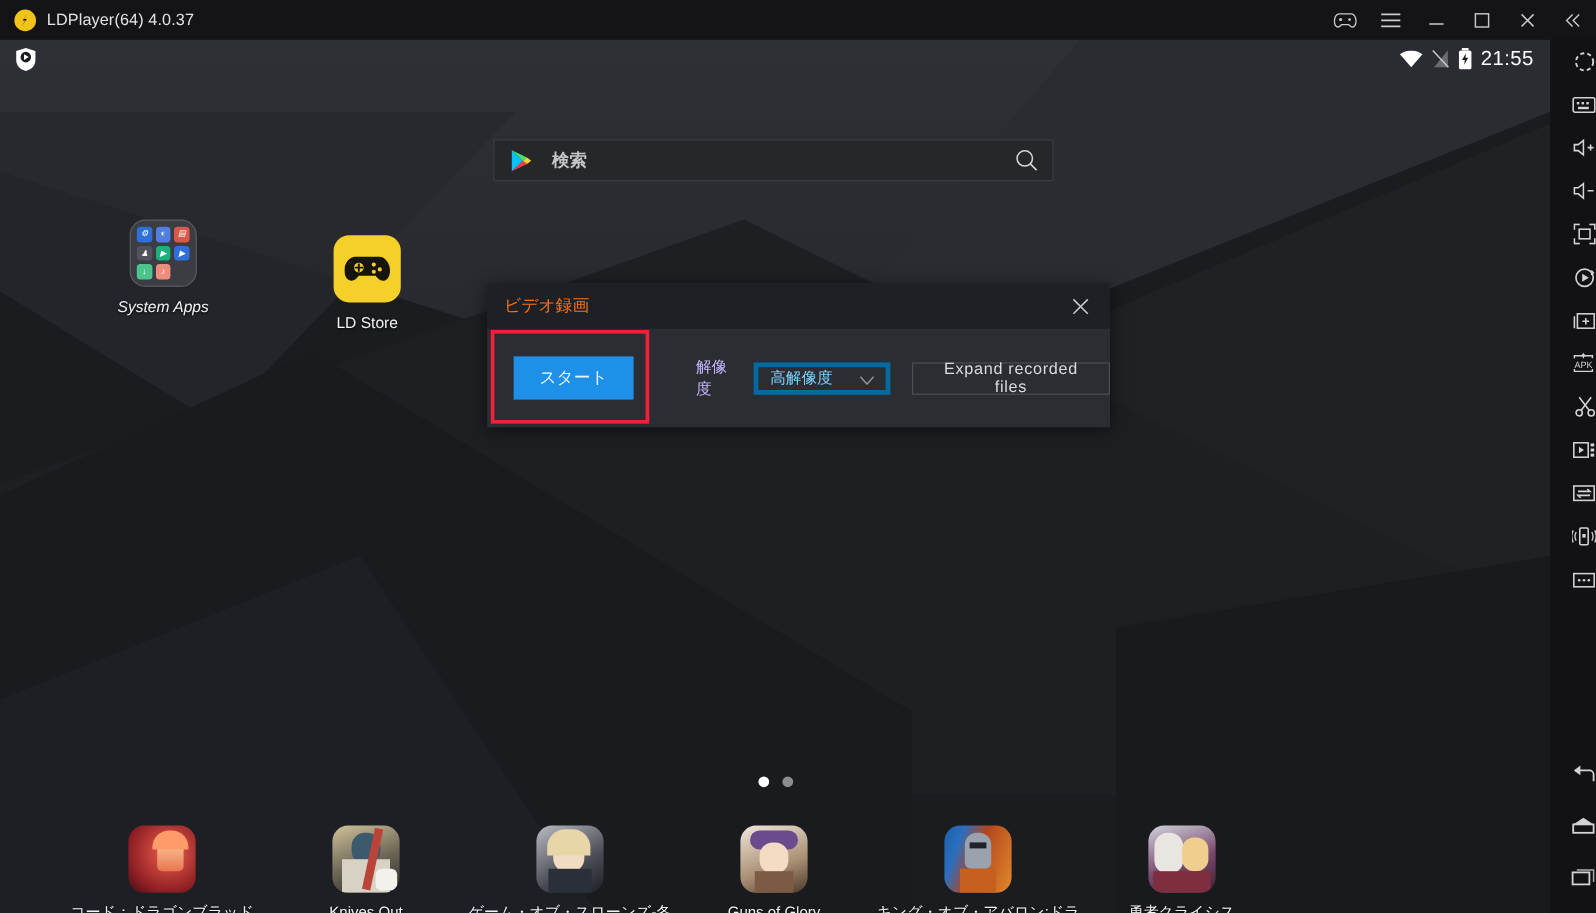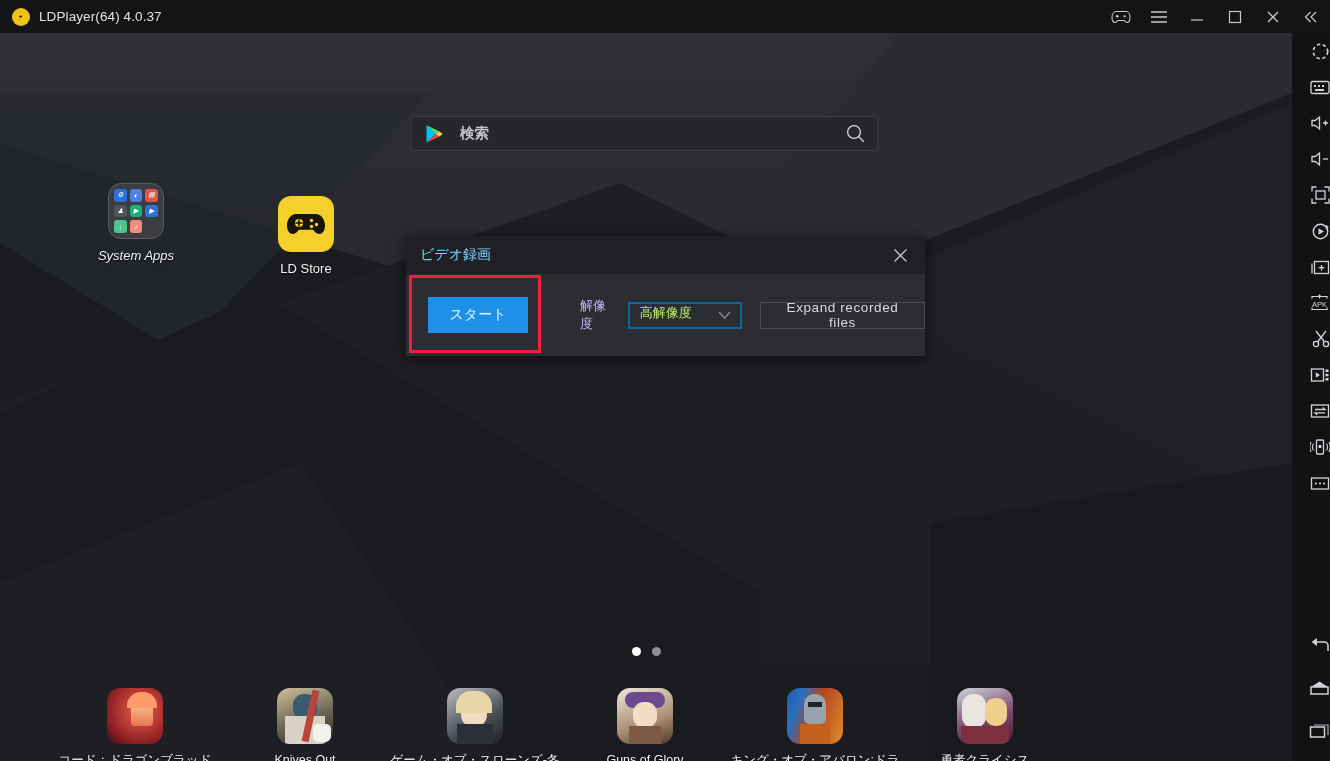--- a/index.html
+++ b/index.html
@@ -138,41 +138,41 @@
 
   
   .dialog{
     position:absolute; left:406px; top:203px; width:519px; height:120px;
     background:#2b2d33; box-shadow:0 3px 14px rgba(0,0,0,.55);
   }
   .dlg-head{
     height:38px; background:#1e2025; display:flex; align-items:center;
     position:relative;
   }
-  .dlg-title{ margin-left:14px; color:#7dd3fc; font-size:14px; }
+  .dlg-title{ margin-left:14px; color:#f97316; font-size:14px; }
   .dlg-close{
     position:absolute; right:8px; top:0; width:34px; height:38px;
     display:flex; align-items:center; justify-content:center; color:#c8c9cc;
   }
   .dlg-body{ height:82px; display:flex; align-items:center; padding-left:22px; }
   .start-wrap{ position:relative; width:130px; height:36px;padding-left:24px; }
   .start-btn{
     position:absolute; left:0; top:0; width:100px; height:36px;
     background:#1e90e8; color:#eaf6ff; font-size:14px;
     display:flex; align-items:center; justify-content:center; border:none;
   }
   .hilite{
     position:absolute; left:-19px; top:-22px; width:132px; height:78px;
     border:3px solid #f3203c; pointer-events:none;
   }
   .res-label{ margin-left:25px; color:#c4b5fd; font-size:13px; }
   .res-select{
     margin-left:10px; width:117px; height:27px; background:#2b2d33;
-    border:2px solid #0369a1; display:flex; align-items:flex-start;
-    color:#bef264; font-size:13px; padding-left:10px; position:relative;
+    border:4px solid #0369a1; display:flex; align-items:center;
+    color:#7dd3fc; font-size:13px; padding-left:10px; position:relative;
   }
   .res-caret{ position:absolute; right:9px; top:7px; color:#8d8f95; }
   .expand-btn{
     margin-left:18px; height:27px; padding:0 12px; background:transparent;
     border:1px solid #4c4e55; color:#dadbde; font-size:13.5px;
     display:flex; align-items:center; letter-spacing:.6px;
   }
 </style>
 </head>
 <body>
@@ -223,20 +223,42 @@
       <div class="facet f1"></div>
       <div class="facet f7"></div>
       <div class="facet f2"></div>
       <div class="facet f5"></div>
       <div class="facet f3"></div>
       <div class="facet f4"></div>
       <div class="facet f6"></div>
       <div class="facet f8"></div>
     </div>
 
+    <div class="statusbar">
+      <svg class="sb-shield" viewBox="0 0 19 21">
+        <path d="M9.5 1L17.5 3.6v7.2c0 5.2-3.5 8.1-8 9.4-4.5-1.3-8-4.2-8-9.4V3.6z" fill="#fff"></path>
+        <circle cx="9.5" cy="8.6" r="4.4" fill="#1b1c20"></circle>
+        <path d="M8 6.2l4 2.4-4 2.4z" fill="#fff"></path>
+      </svg>
+      <div class="sb-right">
+        <svg width="20" height="15" viewBox="0 0 20 15">
+            <path d="M10 14L0.6 3.2C3.2 1.2 6.5 0 10 0s6.8 1.2 9.4 3.2z" fill="#fff"></path>
+          </svg>
+        <svg width="15" height="16" viewBox="0 0 15 16">
+            <path d="M13.5 1v14H2z" fill="#6a6c70"></path>
+            <path d="M1 1l13 14" stroke="#c9cacd" stroke-width="1.2"></path>
+          </svg>
+        <svg width="12" height="18" viewBox="0 0 12 18">
+            <rect x="3.2" y="0" width="5.6" height="2" fill="#fff"></rect>
+            <rect x="0.8" y="2" width="10.4" height="16" rx="1.5" fill="#fff"></rect>
+            <path d="M6.6 4.4L3.4 10h2.3l-.6 4 3.4-5.8H6.2z" fill="#1b1c20"></path>
+          </svg>
+        <span class="sb-clock">21:55</span>
+      </div>
+    </div>
 
     <div class="searchbar">
       <svg class="gp-icon" viewBox="0 0 19 20">
         <path d="M1.5 1.2v17.6l9.2-8.8z" fill="#00c3ff"></path>
         <path d="M1.5 1.2l12.6 6.1-3.4 2.7z" fill="#4ce06a"></path>
         <path d="M1.5 18.8l12.6-6.1-3.4-2.7z" fill="#ff3b44"></path>
         <path d="M14.1 7.3l3.6 2.7-3.6 2.7-3.4-2.7z" fill="#ffd233"></path>
       </svg>
       <span class="search-text">検索</span>
       <svg class="search-mag" width="19" height="19" viewBox="0 0 19 19">

